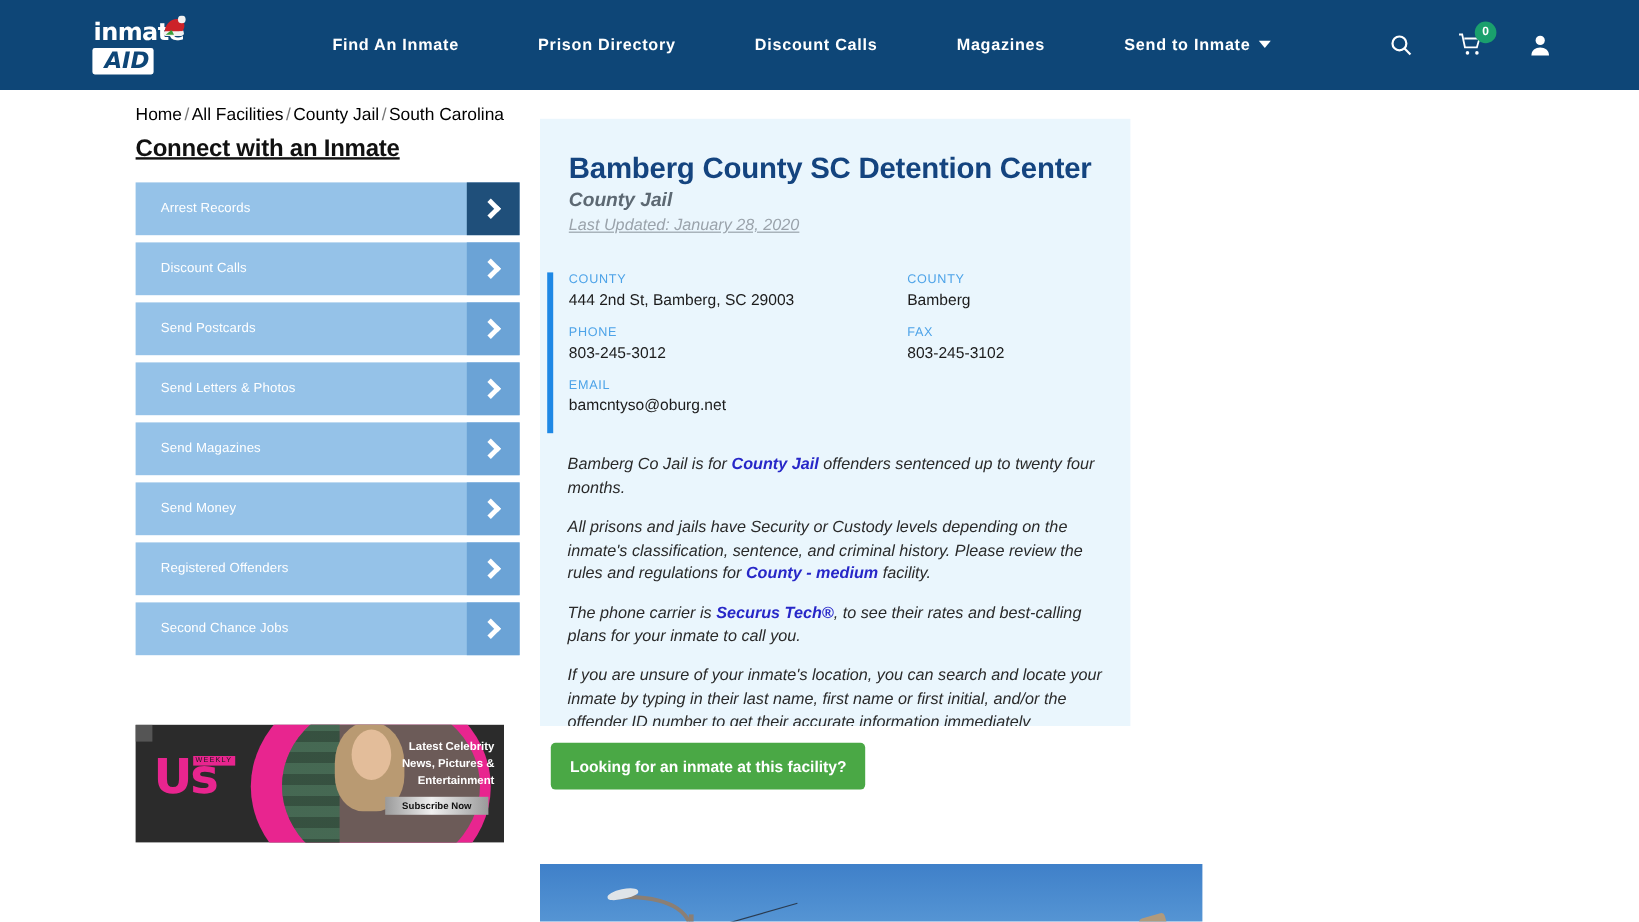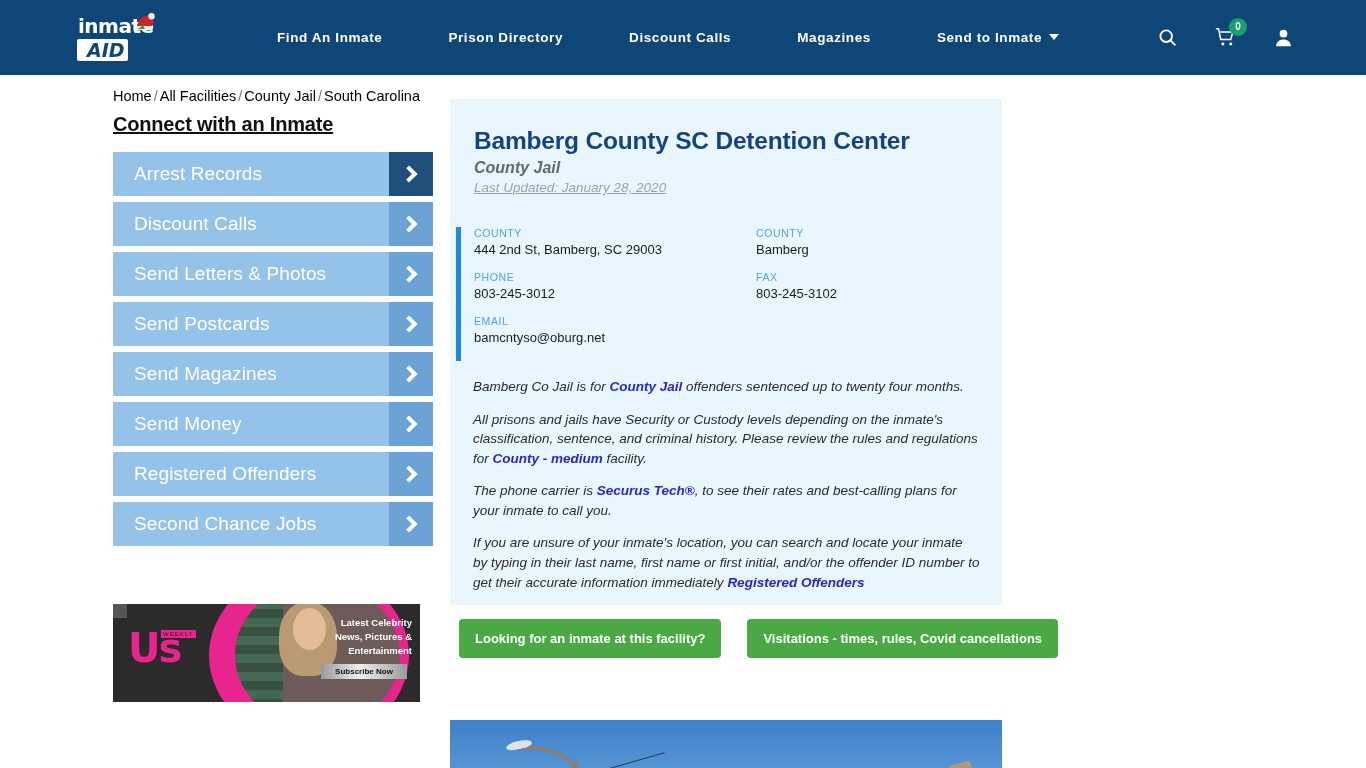--- a/index.html
+++ b/index.html
@@ -153,21 +153,21 @@
     height: 44px;
     background: #95c2e8;
     display: flex;
     align-items: center;
     margin-bottom: 6px;
     cursor: pointer;
     position: relative;
   }
   .side-btn-label {
     color: #ffffff;
-    font-size: 19px;
+    font-size: 11px;
     padding-left: 21px;
     flex: 1;
     letter-spacing: 0.1px;
   }
   .side-btn-arrow {
     width: 44px;
     height: 44px;
     background: #6ba3d6;
     display: flex;
     align-items: center;
@@ -278,21 +278,21 @@
     left: 0; top: 0;
     width: 14px; height: 14px;
     background: #555;
   }
 
   
   .main {
     position: absolute;
     left: 450px;
     top: 24px;
-    width: 552px;
+    width: 492px;
     background: #eaf6fd;
     padding: 0;
   }
   .main-head { padding: 28px 0 0 24px; }
   .facility-name {
     margin: 0;
     font-size: 24.5px;
     font-weight: bold;
     color: #14447f;
     letter-spacing: -0.2px;
@@ -357,21 +357,20 @@
 
   
   .cta-row {
     position: absolute;
     left: 450px;
     top: 530px;
     width: 552px;
     background: #ffffff;
     padding: 14px 0 12px 0;
     display: flex;
-    gap: 26px;
     align-items: flex-start;
   }
   .cta-btn {
     background: #4aa845;
     color: #ffffff;
     font-size: 13px;
     font-weight: bold;
     border: none;
     border-radius: 4px;
     padding: 12px 16px;
@@ -474,27 +473,27 @@
           <i class="chev"></i>
         </span>
     </div>
     <div class="side-btn">
       <span class="side-btn-label">Discount Calls</span>
       <span class="side-btn-arrow">
           <i class="chev"></i>
         </span>
     </div>
     <div class="side-btn">
+      <span class="side-btn-label">Send Postcards</span>
+      <span class="side-btn-arrow">
+          <i class="chev"></i>
+        </span>
+    </div>
+    <div class="side-btn">
       <span class="side-btn-label">Send Letters &amp; Photos</span>
-      <span class="side-btn-arrow">
-          <i class="chev"></i>
-        </span>
-    </div>
-    <div class="side-btn">
-      <span class="side-btn-label">Send Postcards</span>
       <span class="side-btn-arrow">
           <i class="chev"></i>
         </span>
     </div>
     <div class="side-btn">
       <span class="side-btn-label">Send Magazines</span>
       <span class="side-btn-arrow">
           <i class="chev"></i>
         </span>
     </div>
@@ -578,21 +577,20 @@
         <span>The phone carrier is </span><a>Securus Tech®</a><span>, to see their rates and best-calling plans for your inmate to call you.</span>
       </p>
       <p>
         <span>If you are unsure of your inmate's location, you can search and locate your inmate by typing in their last name, first name or first initial, and/or the offender ID number to get their accurate information immediately </span><a>Registered Offenders</a>
       </p>
     </div>
   </div>
 
   <div class="cta-row">
     <button class="cta-btn">Looking for an inmate at this facility?</button>
-    <button class="cta-btn">Visitations - times, rules, Covid cancellations</button>
   </div>
 
   <div class="photo">
 
     <div class="wire" style="left:128px; top:57px; width:90px; transform:rotate(-16deg);"></div>
 
     <div class="pole" style="left:124px; top:42px; width:4px; height:81px;"></div>
     <svg style="position:absolute;left:58px;top:22px;" width="74" height="30" viewBox="0 0 74 30">
       <path d="M4 6 C28 4 58 8 66 26" stroke="#8b7f74" stroke-width="3.4" fill="none"></path>
     </svg>

